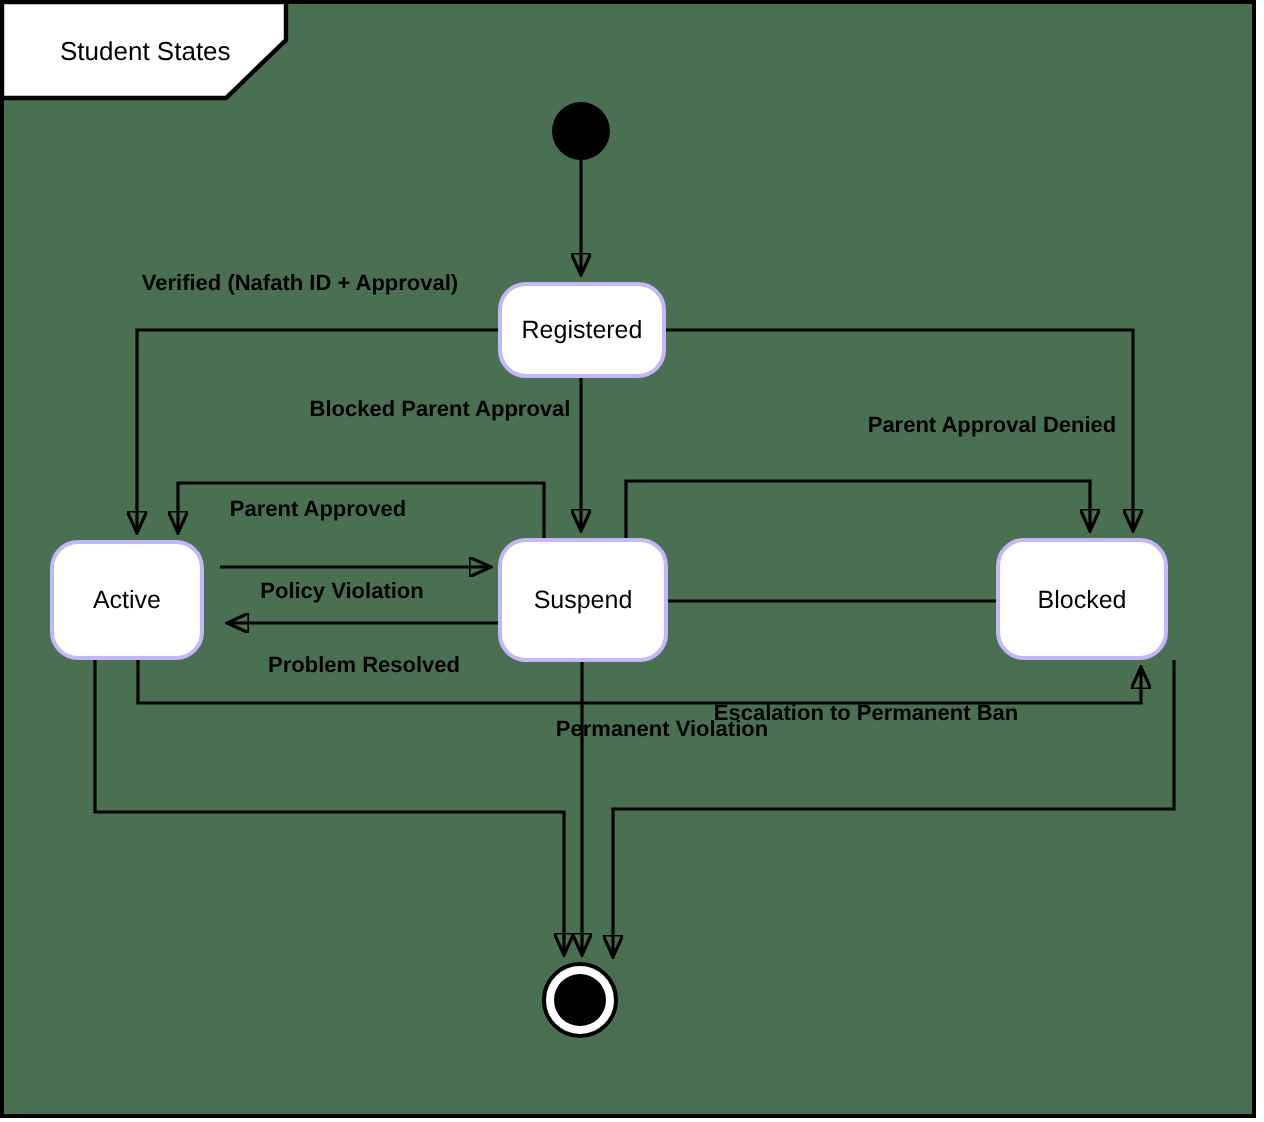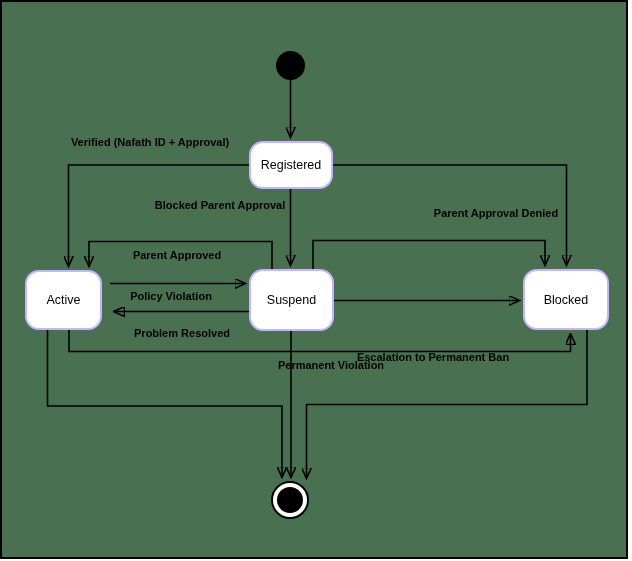--- a/index.html
+++ b/index.html
@@ -76,42 +76,48 @@
     <path d="M 272,270 V 241.5 H 89 V 265" marker-end="url(#arr)"></path>
     <path d="M 110,283.5 H 244" marker-end="url(#arr)"></path>
     <path d="M 249,311.5 H 115" marker-end="url(#arr)"></path>
     <path d="M 334,300.5 H 518" marker-end="url(#arr)"></path>
     <path d="M 69,330 V 351.5 H 570.5 V 335" marker-end="url(#arr)"></path>
     <path d="M 47.5,330 V 406 H 282 V 476" marker-end="url(#arr)"></path>
     <path d="M 291,330 V 476" marker-end="url(#arr)"></path>
     <path d="M 587,330 V 404.5 H 306.5 V 477" marker-end="url(#arr)"></path>
   </svg>
 
+  <div class="tab">
+    <svg width="146" height="52" viewBox="0 0 146 52" xmlns="http://www.w3.org/2000/svg">
+      <path d="M 1,1 L 143,1 L 143,20 L 113,49 L 1,49 Z" fill="#fff" stroke="#000" stroke-width="2.2"></path>
+    </svg>
+    <span class="tab-text">Student States</span>
+  </div>
 
   <div class="pseudo-initial" style="left:276px;top:51px;"></div>
   <div class="pseudo-final" style="left:271px;top:481px;">
     <div class="dot"></div>
   </div>
 
   <div class="state" style="left:249px;top:141px;width:84px;height:48px;">
     <span>Registered</span>
   </div>
   <div class="state" style="left:25px;top:270px;width:77px;height:60px;">
     <span>Active</span>
   </div>
   <div class="state" style="left:249px;top:269px;width:85px;height:62px;">
     <span>Suspend</span>
   </div>
-  <div class="state" style="left:523px;top:269px;width:86px;height:61px;">
+  <div class="state" style="left:498px;top:269px;width:86px;height:61px;">
     <span>Blocked</span>
   </div>
 
   <div class="edge-label" style="left:150px;top:136px;">Verified (Nafath ID + Approval)</div>
   <div class="edge-label" style="left:220px;top:199px;">Blocked Parent Approval</div>
   <div class="edge-label" style="left:496px;top:207px;">Parent Approval Denied</div>
-  <div class="edge-label" style="left:177px;top:249px;">Parent Approved</div>
+  <div class="edge-label" style="left:159px;top:249px;">Parent Approved</div>
   <div class="edge-label" style="left:171px;top:290px;">Policy Violation</div>
   <div class="edge-label" style="left:182px;top:327px;">Problem Resolved</div>
   <div class="edge-label" style="left:433px;top:307px;margin-top:44px;">Escalation to Permanent Ban</div>
   <div class="edge-label" style="left:331px;top:359px;">Permanent Violation</div>
 
   <div class="right-strip"></div>
 </div>
 
 </body></html>

